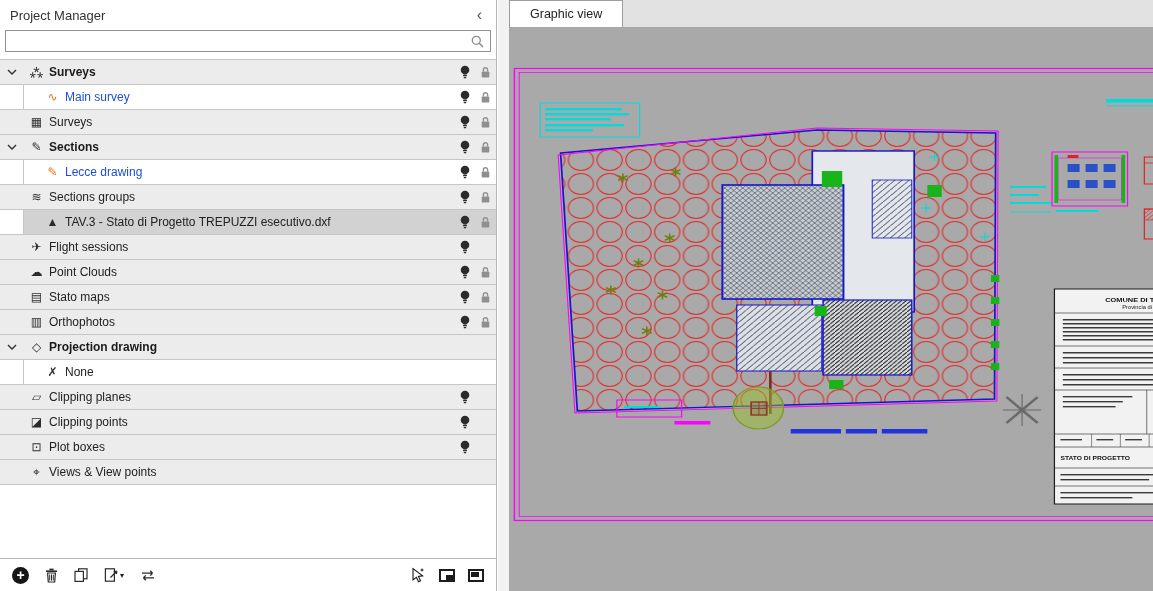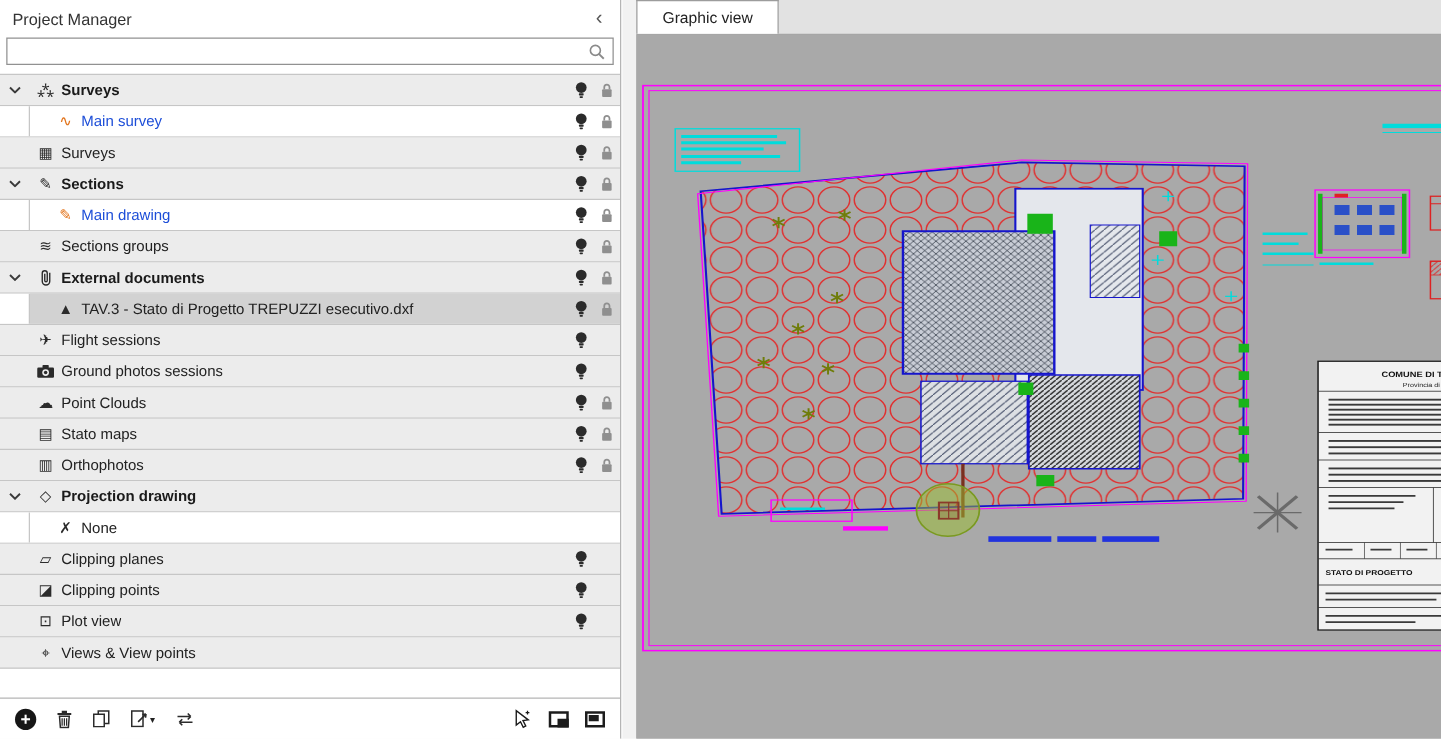--- a/index.html
+++ b/index.html
@@ -207,41 +207,139 @@
                 </svg>
               </span>
             </span>
         </div>
       </div>
 
       <div class="row child">
         <span class="gutter"></span>
         <div class="content">
           <span class="ticon orange">✎</span>
-          <span class="label orange">Main drawing</span>
+          <span class="label orange">Lecce drawing</span>
           <span class="slots">
               <span class="slot">
                 <svg class="bulbi">
                   <use href="#sym-bulb"></use>
                 </svg>
               </span>
               <span class="slot">
                 <svg class="locki">
                   <use href="#sym-lock"></use>
                 </svg>
               </span>
             </span>
         </div>
       </div>
 
       <div class="row">
         <span class="gutter"></span>
         <div class="content">
           <span class="ticon">≋</span>
           <span class="label">Sections groups</span>
+          <span class="slots">
+              <span class="slot">
+                <svg class="bulbi">
+                  <use href="#sym-bulb"></use>
+                </svg>
+              </span>
+              <span class="slot">
+                <svg class="locki">
+                  <use href="#sym-lock"></use>
+                </svg>
+              </span>
+            </span>
+        </div>
+      </div>
+
+
+      <div class="row child selected">
+        <span class="gutter"></span>
+        <div class="content">
+          <span class="ticon">▲</span>
+          <span class="label">TAV.3 - Stato di Progetto TREPUZZI esecutivo.dxf</span>
+          <span class="slots">
+              <span class="slot">
+                <svg class="bulbi">
+                  <use href="#sym-bulb"></use>
+                </svg>
+              </span>
+              <span class="slot">
+                <svg class="locki">
+                  <use href="#sym-lock"></use>
+                </svg>
+              </span>
+            </span>
+        </div>
+      </div>
+
+      <div class="row">
+        <span class="gutter"></span>
+        <div class="content">
+          <span class="ticon">✈</span>
+          <span class="label">Flight sessions</span>
+          <span class="slots">
+              <span class="slot">
+                <svg class="bulbi">
+                  <use href="#sym-bulb"></use>
+                </svg>
+              </span>
+              <span class="slot"></span>
+            </span>
+        </div>
+      </div>
+
+
+      <div class="row">
+        <span class="gutter"></span>
+        <div class="content">
+          <span class="ticon">☁</span>
+          <span class="label">Point Clouds</span>
+          <span class="slots">
+              <span class="slot">
+                <svg class="bulbi">
+                  <use href="#sym-bulb"></use>
+                </svg>
+              </span>
+              <span class="slot">
+                <svg class="locki">
+                  <use href="#sym-lock"></use>
+                </svg>
+              </span>
+            </span>
+        </div>
+      </div>
+
+      <div class="row">
+        <span class="gutter"></span>
+        <div class="content">
+          <span class="ticon">▤</span>
+          <span class="label">Stato maps</span>
+          <span class="slots">
+              <span class="slot">
+                <svg class="bulbi">
+                  <use href="#sym-bulb"></use>
+                </svg>
+              </span>
+              <span class="slot">
+                <svg class="locki">
+                  <use href="#sym-lock"></use>
+                </svg>
+              </span>
+            </span>
+        </div>
+      </div>
+
+      <div class="row">
+        <span class="gutter"></span>
+        <div class="content">
+          <span class="ticon">▥</span>
+          <span class="label">Orthophotos</span>
           <span class="slots">
               <span class="slot">
                 <svg class="bulbi">
                   <use href="#sym-bulb"></use>
                 </svg>
               </span>
               <span class="slot">
                 <svg class="locki">
                   <use href="#sym-lock"></use>
                 </svg>
@@ -250,160 +348,20 @@
         </div>
       </div>
 
       <div class="row group">
         <span class="gutter">
             <svg class="chev">
               <use href="#sym-chevron"></use>
             </svg>
           </span>
         <div class="content">
-          <span class="ticon"><svg style="width:12px;height:15px">
-                <use href="#sym-clip"></use>
-              </svg></span>
-          <span class="label">External documents</span>
-          <span class="slots">
-              <span class="slot">
-                <svg class="bulbi">
-                  <use href="#sym-bulb"></use>
-                </svg>
-              </span>
-              <span class="slot">
-                <svg class="locki">
-                  <use href="#sym-lock"></use>
-                </svg>
-              </span>
-            </span>
-        </div>
-      </div>
-
-      <div class="row child selected">
-        <span class="gutter"></span>
-        <div class="content">
-          <span class="ticon">▲</span>
-          <span class="label">TAV.3 - Stato di Progetto TREPUZZI esecutivo.dxf</span>
-          <span class="slots">
-              <span class="slot">
-                <svg class="bulbi">
-                  <use href="#sym-bulb"></use>
-                </svg>
-              </span>
-              <span class="slot">
-                <svg class="locki">
-                  <use href="#sym-lock"></use>
-                </svg>
-              </span>
-            </span>
-        </div>
-      </div>
-
-      <div class="row">
-        <span class="gutter"></span>
-        <div class="content">
-          <span class="ticon">✈</span>
-          <span class="label">Flight sessions</span>
-          <span class="slots">
-              <span class="slot">
-                <svg class="bulbi">
-                  <use href="#sym-bulb"></use>
-                </svg>
-              </span>
-              <span class="slot"></span>
-            </span>
-        </div>
-      </div>
-
-      <div class="row">
-        <span class="gutter"></span>
-        <div class="content">
-          <span class="ticon"><svg style="width:15px;height:12px">
-                <use href="#sym-camera"></use>
-              </svg></span>
-          <span class="label">Ground photos sessions</span>
-          <span class="slots">
-              <span class="slot">
-                <svg class="bulbi">
-                  <use href="#sym-bulb"></use>
-                </svg>
-              </span>
-              <span class="slot"></span>
-            </span>
-        </div>
-      </div>
-
-      <div class="row">
-        <span class="gutter"></span>
-        <div class="content">
-          <span class="ticon">☁</span>
-          <span class="label">Point Clouds</span>
-          <span class="slots">
-              <span class="slot">
-                <svg class="bulbi">
-                  <use href="#sym-bulb"></use>
-                </svg>
-              </span>
-              <span class="slot">
-                <svg class="locki">
-                  <use href="#sym-lock"></use>
-                </svg>
-              </span>
-            </span>
-        </div>
-      </div>
-
-      <div class="row">
-        <span class="gutter"></span>
-        <div class="content">
-          <span class="ticon">▤</span>
-          <span class="label">Stato maps</span>
-          <span class="slots">
-              <span class="slot">
-                <svg class="bulbi">
-                  <use href="#sym-bulb"></use>
-                </svg>
-              </span>
-              <span class="slot">
-                <svg class="locki">
-                  <use href="#sym-lock"></use>
-                </svg>
-              </span>
-            </span>
-        </div>
-      </div>
-
-      <div class="row">
-        <span class="gutter"></span>
-        <div class="content">
-          <span class="ticon">▥</span>
-          <span class="label">Orthophotos</span>
-          <span class="slots">
-              <span class="slot">
-                <svg class="bulbi">
-                  <use href="#sym-bulb"></use>
-                </svg>
-              </span>
-              <span class="slot">
-                <svg class="locki">
-                  <use href="#sym-lock"></use>
-                </svg>
-              </span>
-            </span>
-        </div>
-      </div>
-
-      <div class="row group">
-        <span class="gutter">
-            <svg class="chev">
-              <use href="#sym-chevron"></use>
-            </svg>
-          </span>
-        <div class="content">
           <span class="ticon">◇</span>
           <span class="label">Projection drawing</span>
           <span class="slots">
               <span class="slot"></span>
               <span class="slot"></span>
             </span>
         </div>
       </div>
 
       <div class="row child">
@@ -447,21 +405,21 @@
               </span>
               <span class="slot"></span>
             </span>
         </div>
       </div>
 
       <div class="row">
         <span class="gutter"></span>
         <div class="content">
           <span class="ticon">⊡</span>
-          <span class="label">Plot view</span>
+          <span class="label">Plot boxes</span>
           <span class="slots">
               <span class="slot">
                 <svg class="bulbi">
                   <use href="#sym-bulb"></use>
                 </svg>
               </span>
               <span class="slot"></span>
             </span>
         </div>
       </div>

